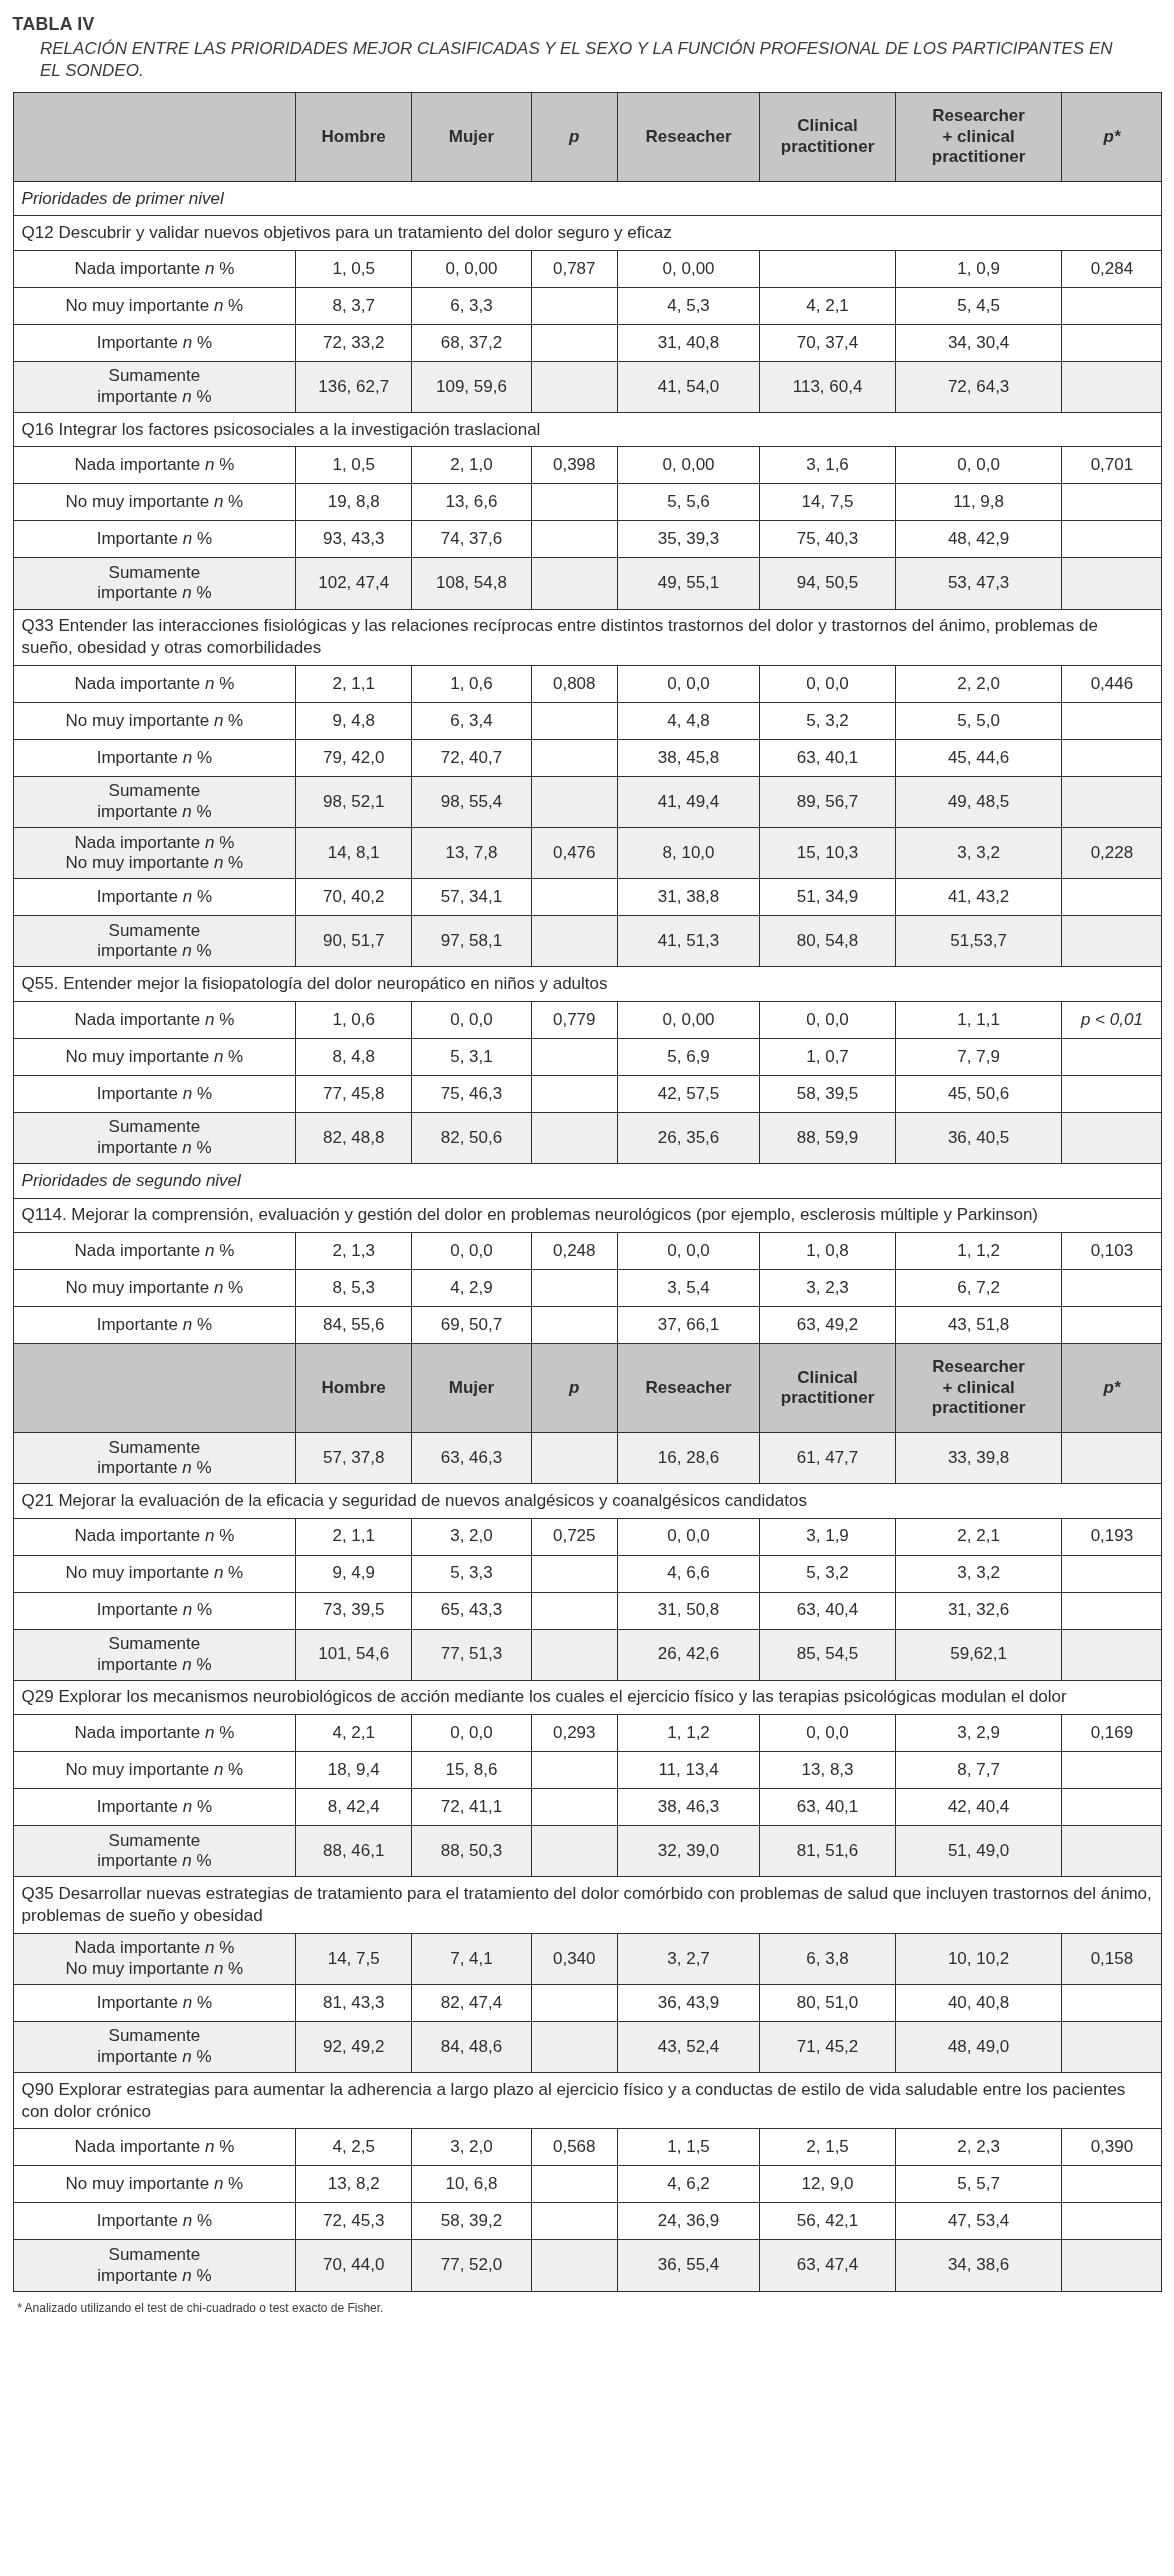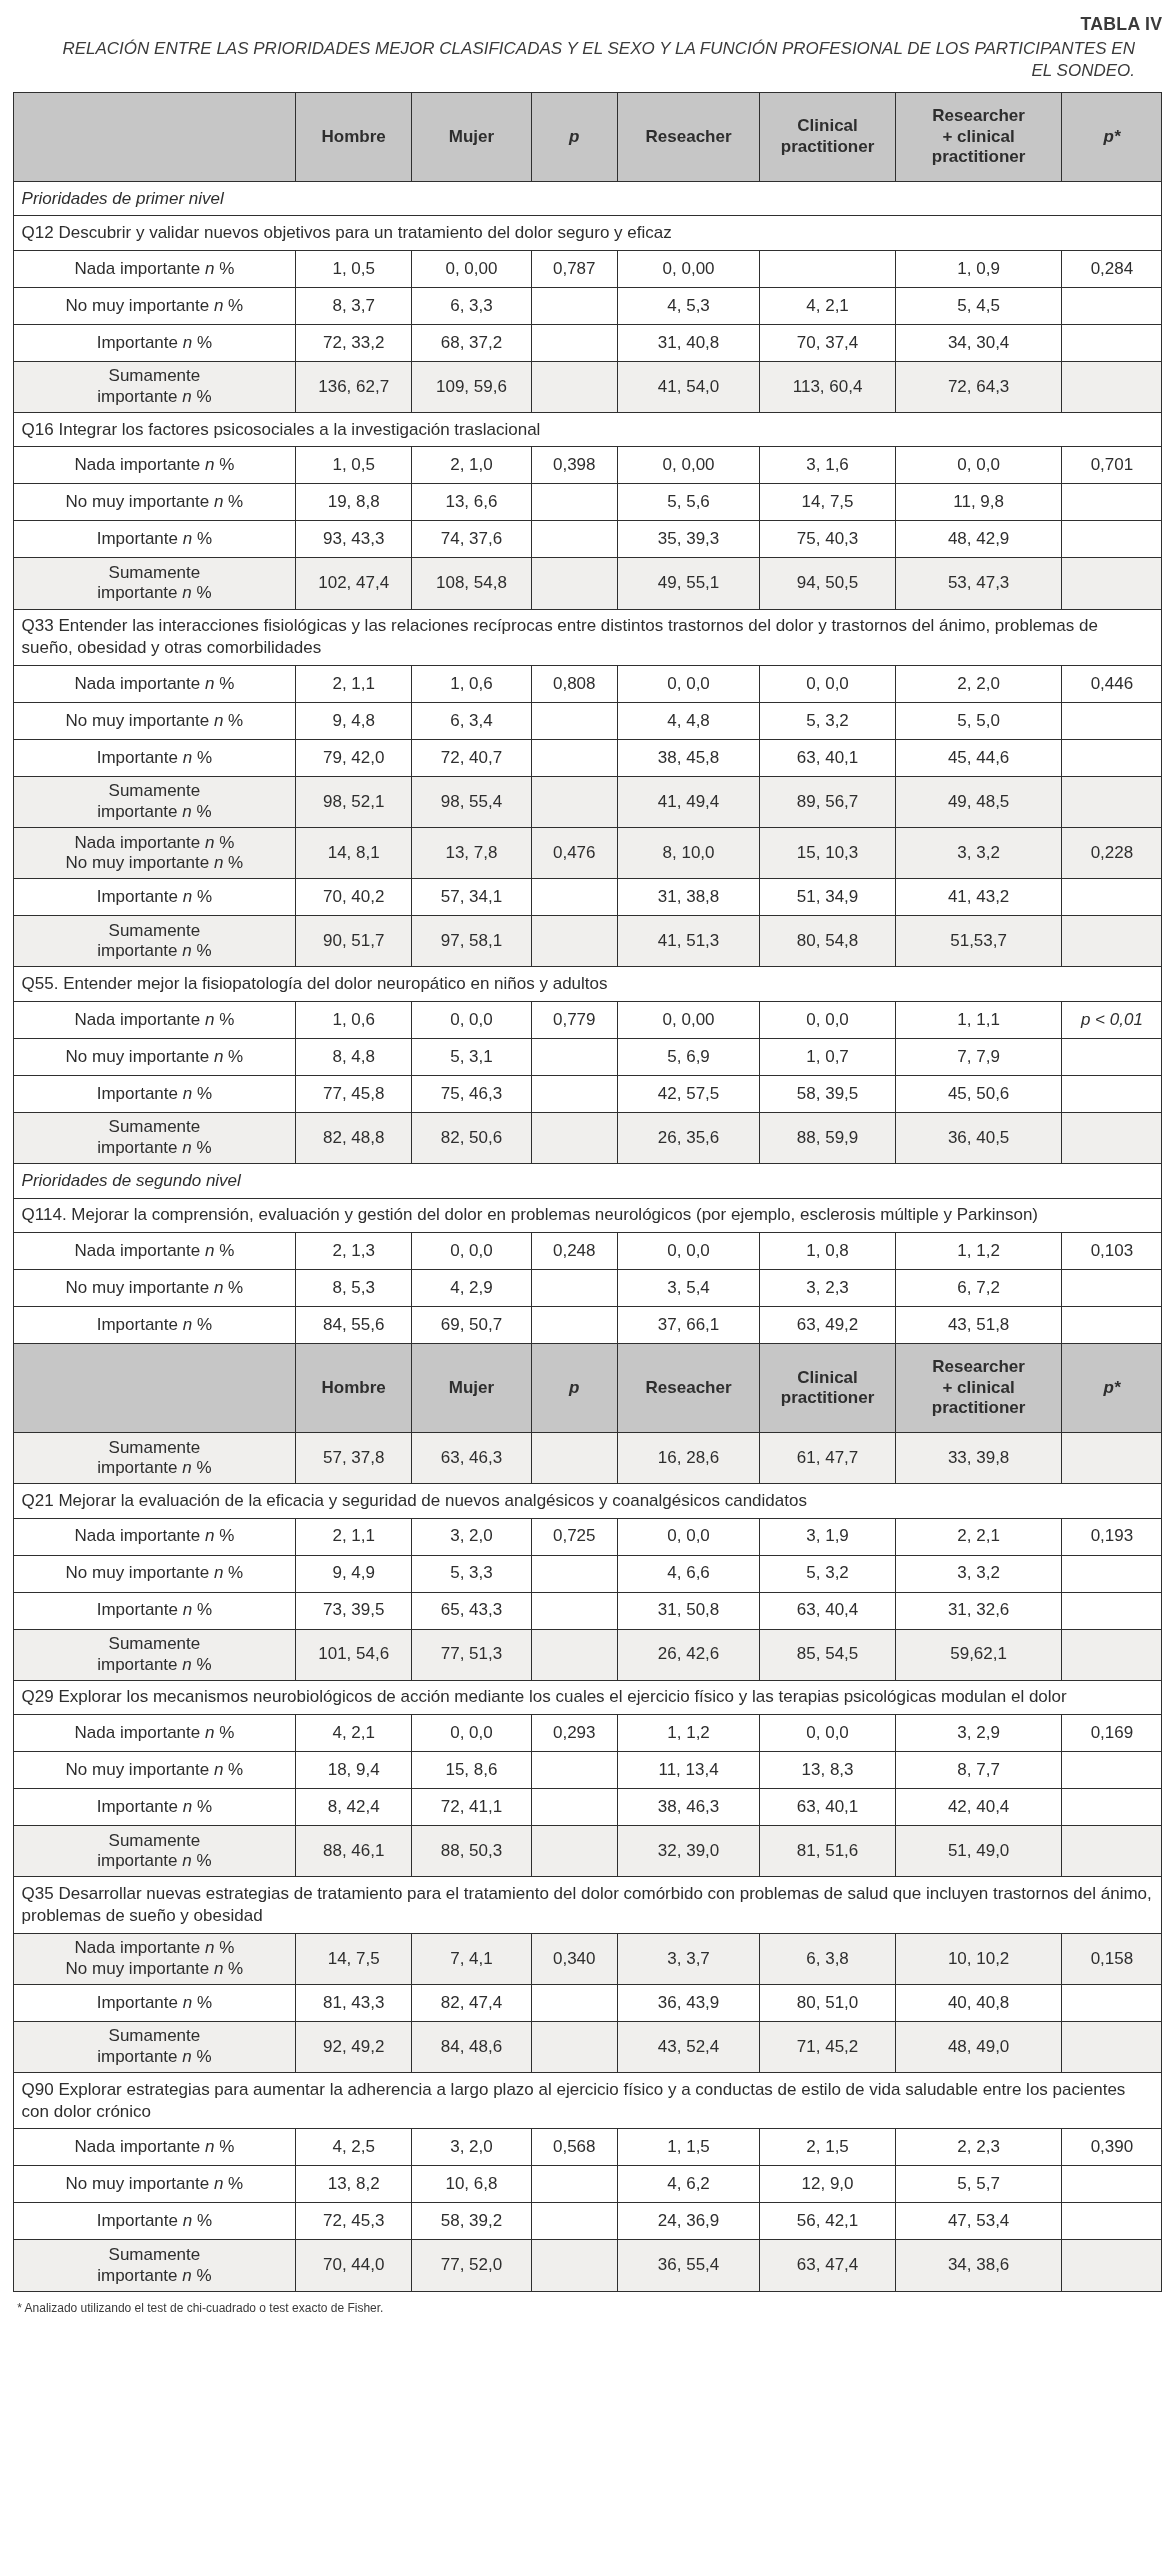--- a/index.html
+++ b/index.html
@@ -6,21 +6,21 @@
   html, body { margin: 0; padding: 0; }
   body {
     width: 1175px;
     min-height: 2576px;
     background: #ffffff;
     color: var(--text, #2e2e2e);
     font-family: "Liberation Sans", sans-serif;
   }
   .page { padding: 9px 12.6px 17px 12.6px; }
 
-  .caption { text-align: right; margin: 4.6px auto 10.3px auto; }
+  .caption { text-align: left; margin: 4.6px auto 10.3px auto; }
   .caption .t {
     font-size: 17.7px;
     font-weight: bold;
     letter-spacing: 0.3px;
     color: #3a3a3a;
   }
   .caption .s {
     font-size: 17px;
     line-height: 1.28;
     margin: 3.4px auto 0 auto;
@@ -487,21 +487,21 @@
         </tr>
         <tr class="question-row">
           <td colspan="8">Q35 Desarrollar nuevas estrategias de tratamiento para el tratamiento del dolor comórbido con problemas de salud que incluyen trastornos del ánimo, problemas de sueño y obesidad</td>
         </tr>
         <tr class="data-row shaded">
           <td class="lbl">Nada importante <i>n</i> %
 No muy importante <i>n</i> %</td>
           <td>14, 7,5</td>
           <td>7, 4,1</td>
           <td>0,340</td>
-          <td>3, 3,7</td>
+          <td>3, 2,7</td>
           <td>6, 3,8</td>
           <td>10, 10,2</td>
           <td>0,158</td>
         </tr>
         <tr class="data-row">
           <td class="lbl">Importante <i>n</i> %</td>
           <td>81, 43,3</td>
           <td>82, 47,4</td>
           <td></td>
           <td>36, 43,9</td>

